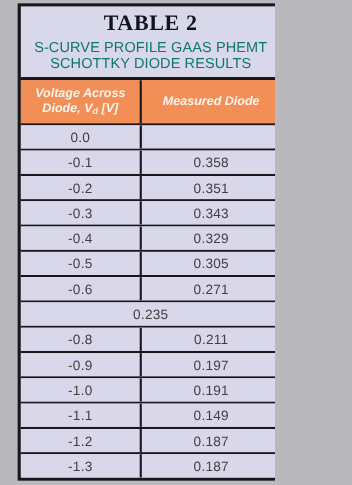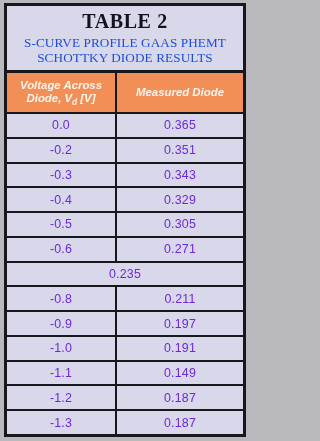--- a/index.html
+++ b/index.html
@@ -11,21 +11,21 @@
     width: 250px;
     height: 441px;
     overflow: hidden;
     font-family: "Liberation Sans", sans-serif;
   }
 
   .table-frame {
     box-sizing: border-box;
     width: 250px;
     height: 441px;
-    padding: 3px 4px 4px 4px;
+    padding: 3px 4px 4px 16px;
     background: #b9b9bd;
   }
 
   .table-outer {
     box-sizing: border-box;
     width: 242px;
     height: 434px;
     border: 3px solid #17171c;
     background: #d9d8ea;
     display: flex;
@@ -40,24 +40,24 @@
   }
   .table-title {
     font-family: "Liberation Serif", serif;
     font-weight: bold;
     font-size: 20px;
     letter-spacing: 0.6px;
     color: #121222;
     line-height: 26px;
   }
   .table-subtitle {
-    font-family: Liberation Serif, serif;
+    font-family: Liberation Sans, sans-serif;
     font-size: 13.2px;
     font-weight: normal;
-    color: #1d4ed8;
+    color: #0f766e;
     line-height: 15px;
     letter-spacing: 0.1px;
     padding: 1px 4px 2px 4px;
   }
   .table-subtitle .sub-line { display: block; }
 
   
   .grid {
     flex: 1 1 auto;
     display: flex;
@@ -111,21 +111,21 @@
     font-size: 8.2px;
     vertical-align: baseline;
     position: relative;
     top: 2.5px;
   }
 
   
   .row.data-row { background: #d9d8ea; }
   .row.data-row .cell {
     background: #d9d8ea;
-    color: #6d28d9;
+    color: #404040;
     font-size: 12.4px;
     font-weight: normal;
     letter-spacing: 0.2px;
   }
 </style>
 </head>
 <body>
 
 <div class="table-frame">
   <div class="table-outer">
@@ -149,21 +149,24 @@
         </div>
         <div class="cell col-right">
           <span class="hdr-text">
             <span class="hl">Measured Diode</span>
           </span>
         </div>
       </div>
 
       <div class="row data-row">
         <div class="cell col-left">0.0</div>
-        <div class="cell col-right">0.365</div>
+      </div>
+      <div class="row data-row">
+        <div class="cell col-left">-0.1</div>
+        <div class="cell col-right">0.358</div>
       </div>
       <div class="row data-row">
         <div class="cell col-left">-0.2</div>
         <div class="cell col-right">0.351</div>
       </div>
       <div class="row data-row">
         <div class="cell col-left">-0.3</div>
         <div class="cell col-right">0.343</div>
       </div>
       <div class="row data-row">

